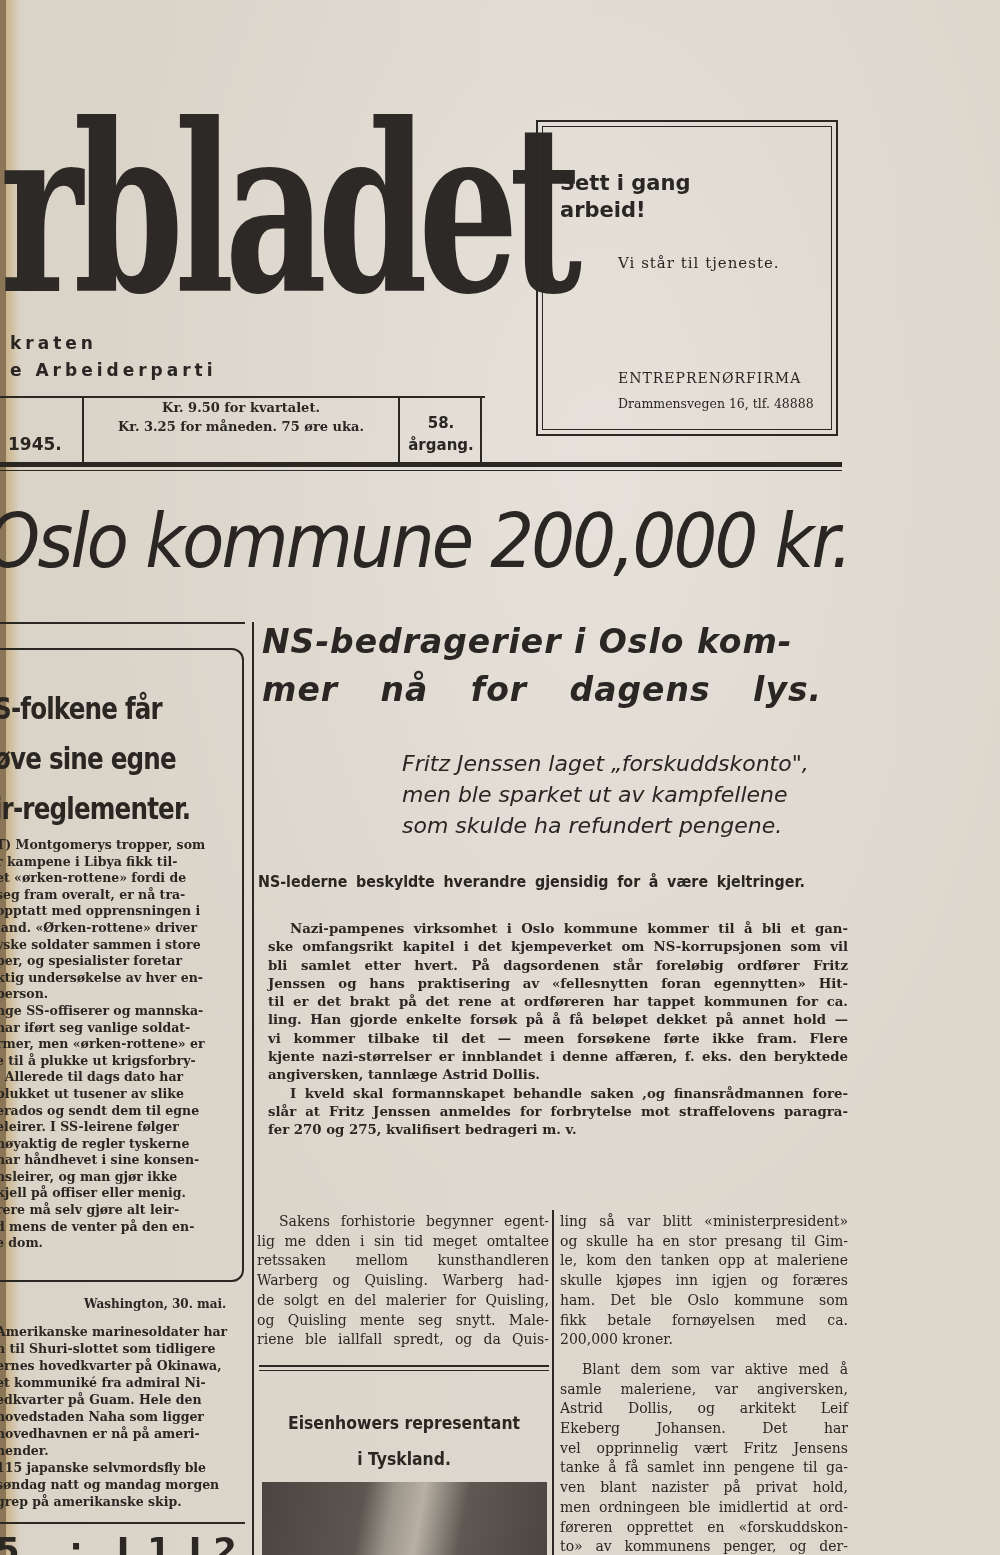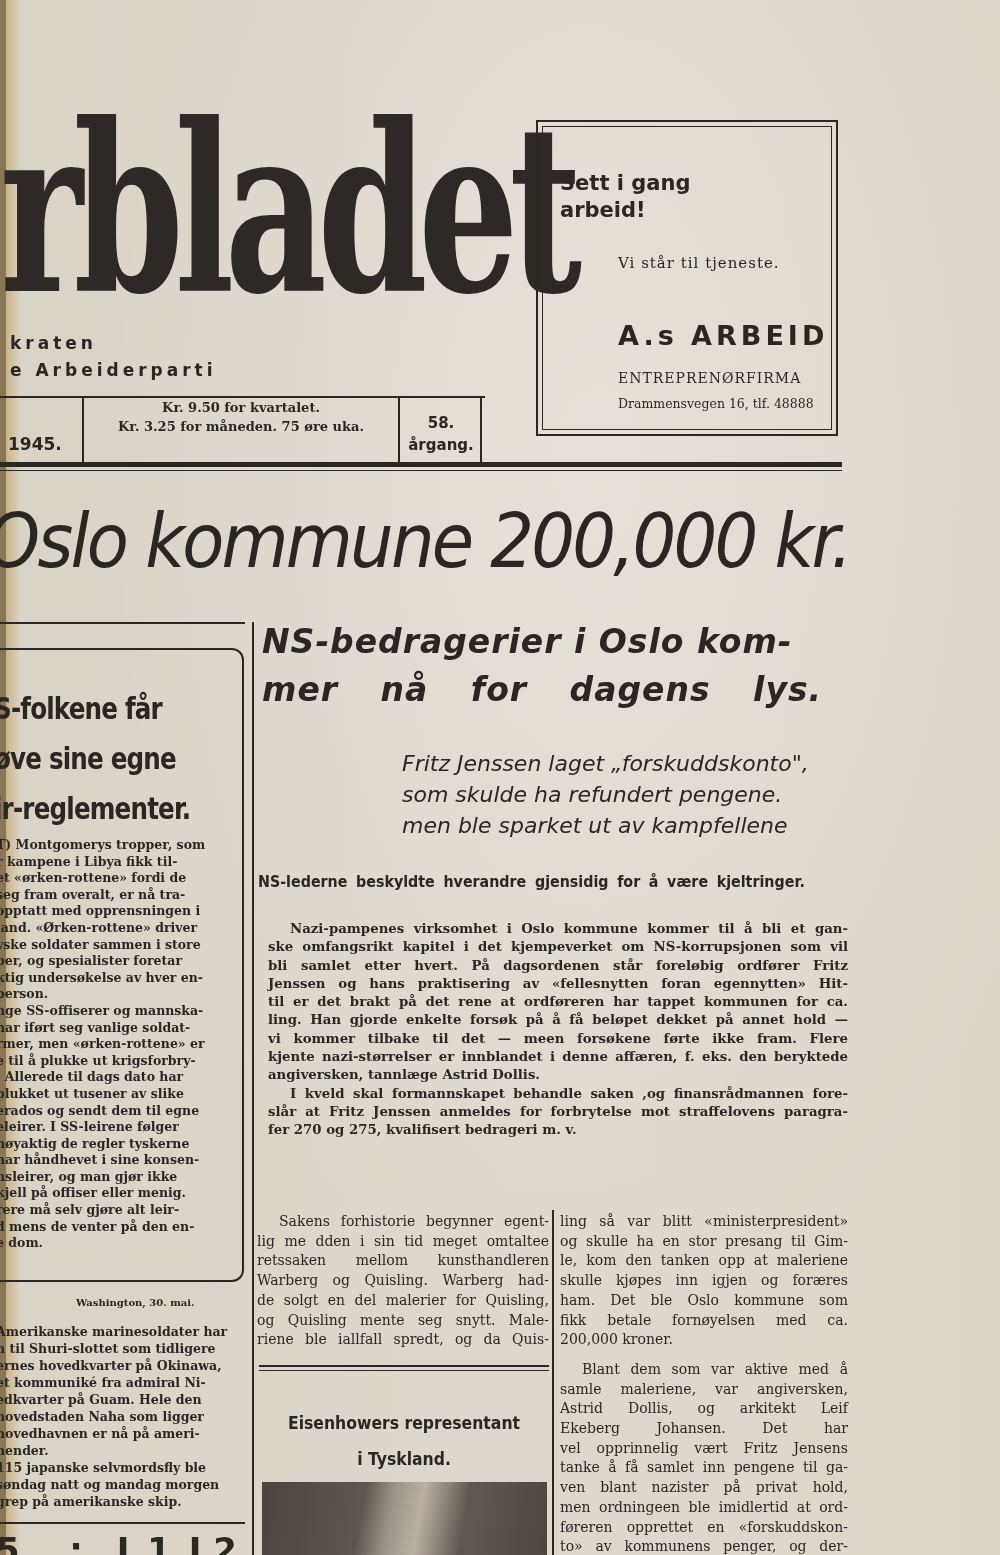--- a/index.html
+++ b/index.html
@@ -67,21 +67,21 @@
   .side-rule-top { position:absolute; left:0; top:622px; width:245px; height:2px; background:#2b2723; }
   .side-box { position:absolute; left:0; top:648px; width:242px; height:630px;
     border-top:2px solid #2b2723; border-right:2px solid #2b2723; border-bottom:2px solid #2b2723; border-radius:0 12px 12px 0; }
   .side-col-rule { position:absolute; left:252px; top:622px; width:2px; height:933px; background:#2b2723; }
   .side-head { position:absolute; left:-6px; top:684px; width:250px;
     font-family:"DejaVu Sans", sans-serif; font-weight:bold; font-size:30px; line-height:50px; letter-spacing:-1px;
     transform:scaleX(0.82); transform-origin:left top; white-space:nowrap; }
   .side-body { position:absolute; left:-4px; top:837px; width:232px; font-size:12.5px; line-height:16.6px; font-weight:bold; text-align:justify; }
   .side-body p { margin:0; white-space:nowrap; overflow:hidden; }
 
-  .wash-dateline { position:absolute; left:76px; top:1297px; font-size:10px; font-weight:bold;text-align:right; }
+  .wash-dateline { position:absolute; left:84px; top:1297px; font-size:12px; font-weight:bold;text-align:right; }
   .wash-body { position:absolute; left:-4px; top:1323px; width:250px; font-size:12.5px; line-height:17px; font-weight:bold; }
   .wash-body p { margin:0; white-space:nowrap; overflow:hidden; }
   .wash-rule { position:absolute; left:0; top:1522px; width:245px; height:2px; background:#2b2723; }
   .bottom-cut { position:absolute; left:-4px; top:1530px; font-family:"DejaVu Sans", sans-serif; font-weight:bold; font-size:34px; letter-spacing:3px; color:#2b2723; }
 
   
   .art-head { position:absolute; left:262px; top:618px; width:585px;
     font-family:"DejaVu Sans", sans-serif; font-weight:bold; font-style:oblique; font-size:33px; line-height:48px;
     color:#2a2623; letter-spacing:1px; }
   .art-head div { white-space:nowrap; }
@@ -134,21 +134,20 @@
   <div class="rule-thick"></div>
   <div class="rule-thick2"></div>
 
   <div class="ad">
     <div class="ad-inner"></div>
     <div class="ad-headline">
       <div>Sett i gang</div>
       <div>arbeid!</div>
     </div>
     <div class="ad-tagline">Vi står til tjeneste.</div>
-    <div class="ad-company">A.s ARBEID</div>
     <div class="ad-type">ENTREPRENØRFIRMA</div>
     <div class="ad-address">Drammensvegen 16, tlf. 48888</div>
   </div>
 
   <div class="big-headline">Oslo kommune 200,000 kr.</div>
 
   <div class="side-rule-top"></div>
   <div class="side-box"></div>
   <div class="side-col-rule"></div>
   <div class="side-head">
@@ -200,22 +199,22 @@
   </div>
   <div class="wash-rule"></div>
   <div class="bottom-cut">5  ..:.  J  1 L2</div>
 
   <div class="art-head">
     <div>NS-bedragerier i Oslo kom-</div>
     <div class="l2">mer nå for dagens lys.</div>
   </div>
   <div class="art-deck">
     <div>Fritz Jenssen laget „forskuddskonto",</div>
+    <div>men ble sparket ut av kampfellene</div>
     <div>som skulde ha refundert pengene.</div>
-    <div>men ble sparket ut av kampfellene</div>
   </div>
   <div class="art-kicker">NS-lederne beskyldte hverandre gjensidig for å være kjeltringer.</div>
 
   <div class="art-body">
     <p class="indent">Nazi-pampenes virksomhet i Oslo kommune kommer til å bli et gan-</p>
     <p>ske omfangsrikt kapitel i det kjempeverket om NS-korrupsjonen som vil</p>
     <p>bli samlet etter hvert. På dagsordenen står foreløbig ordfører Fritz</p>
     <p>Jenssen og hans praktisering av «fellesnytten foran egennytten» Hit-</p>
     <p>til er det brakt på det rene at ordføreren har tappet kommunen for ca.</p>
     <p>ling. Han gjorde enkelte forsøk på å få beløpet dekket på annet hold —</p>

